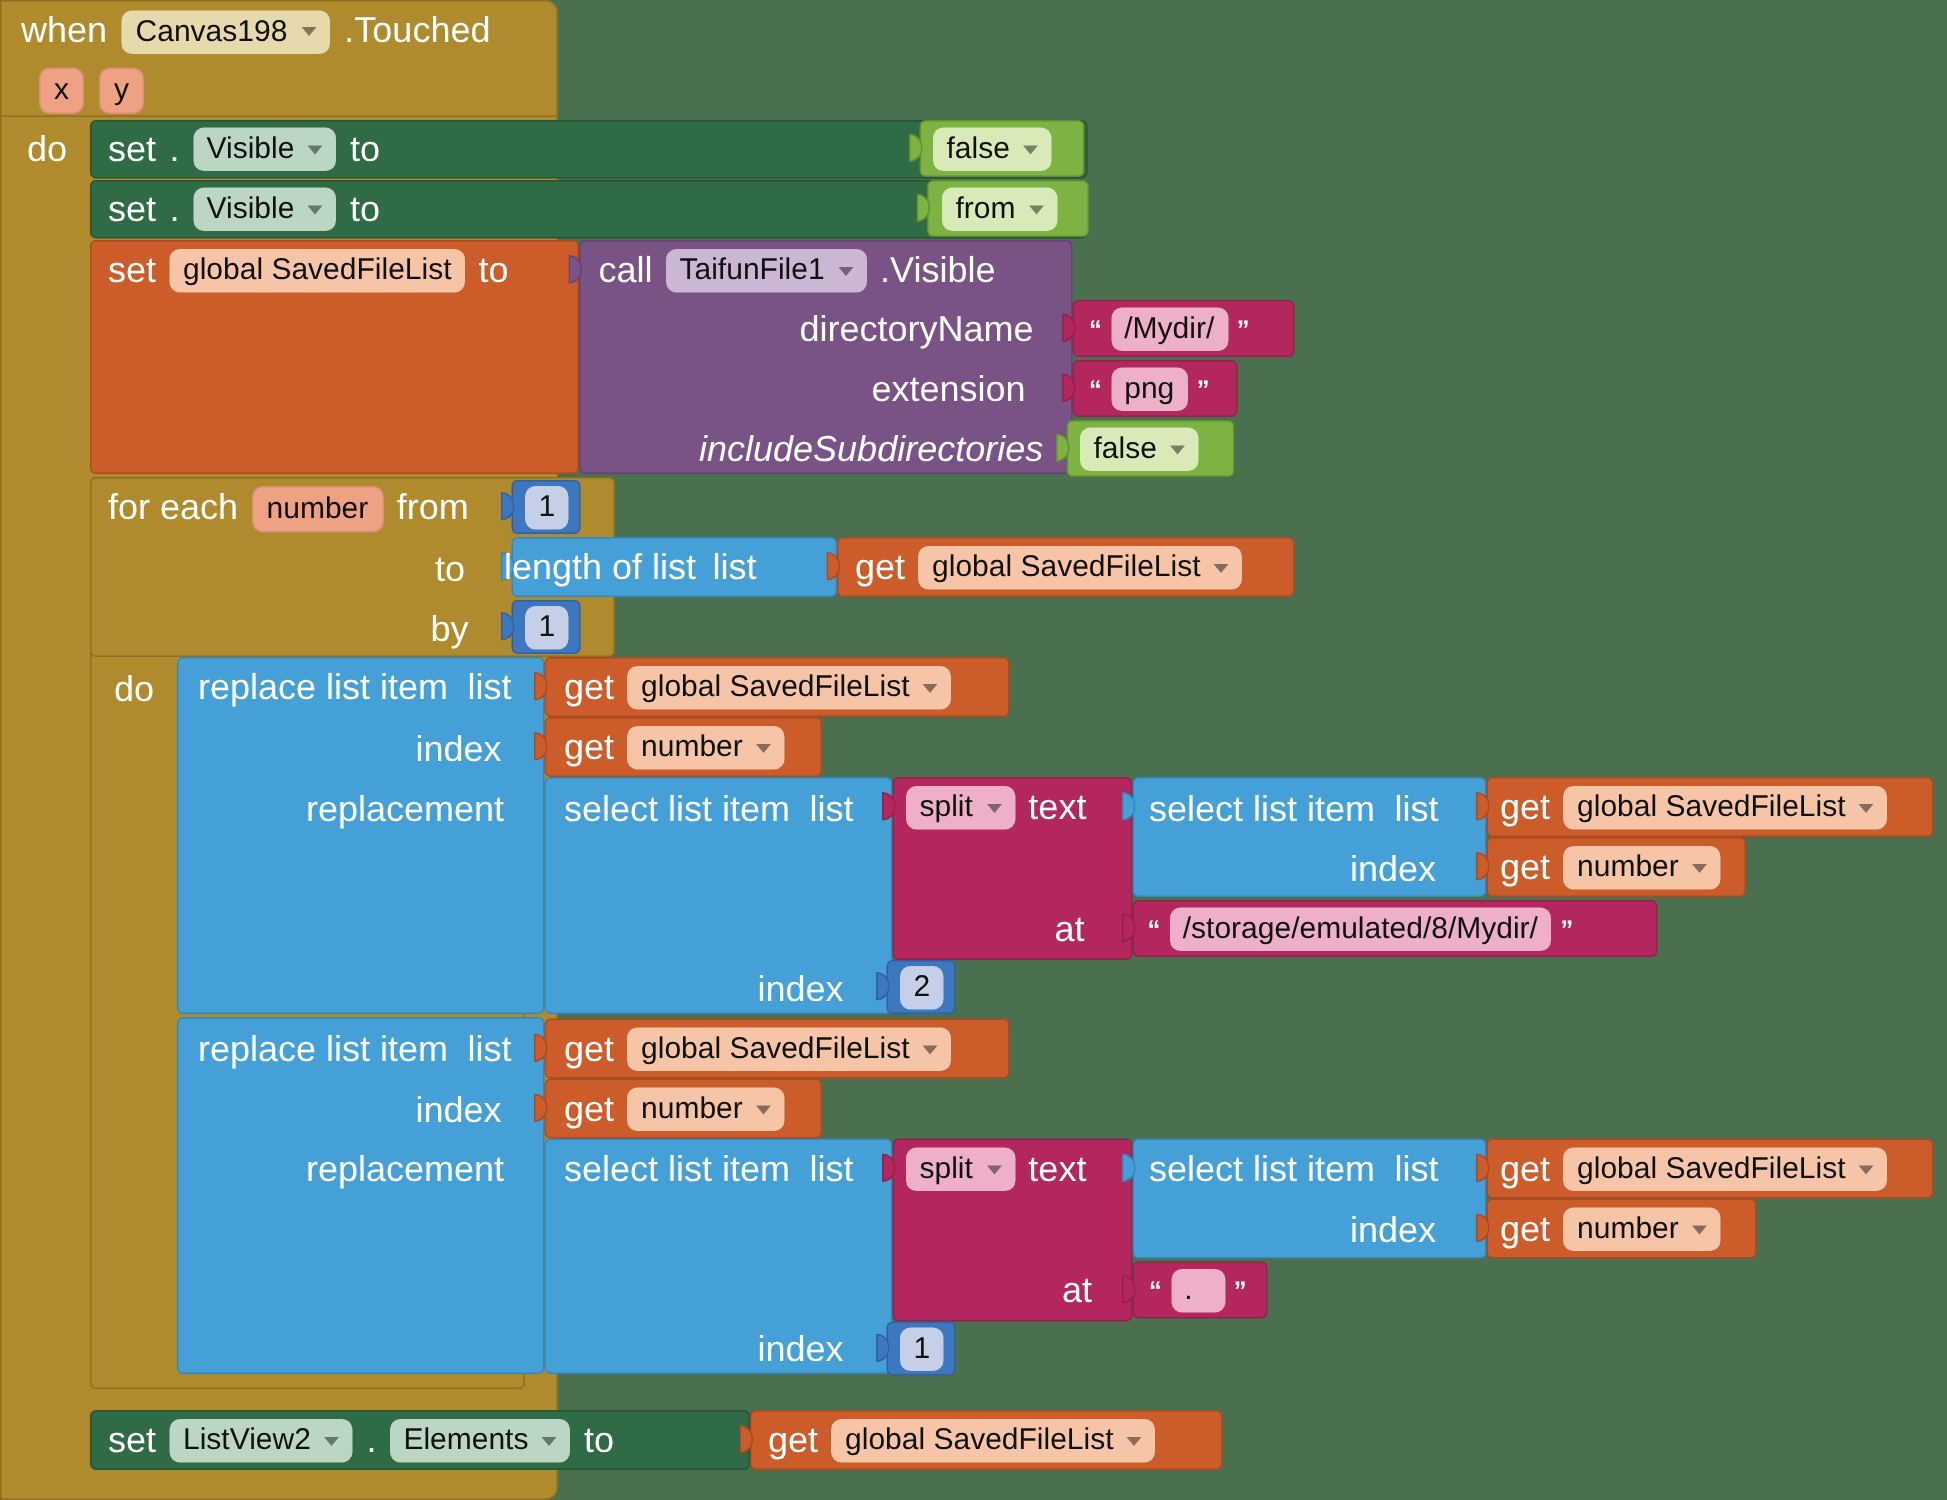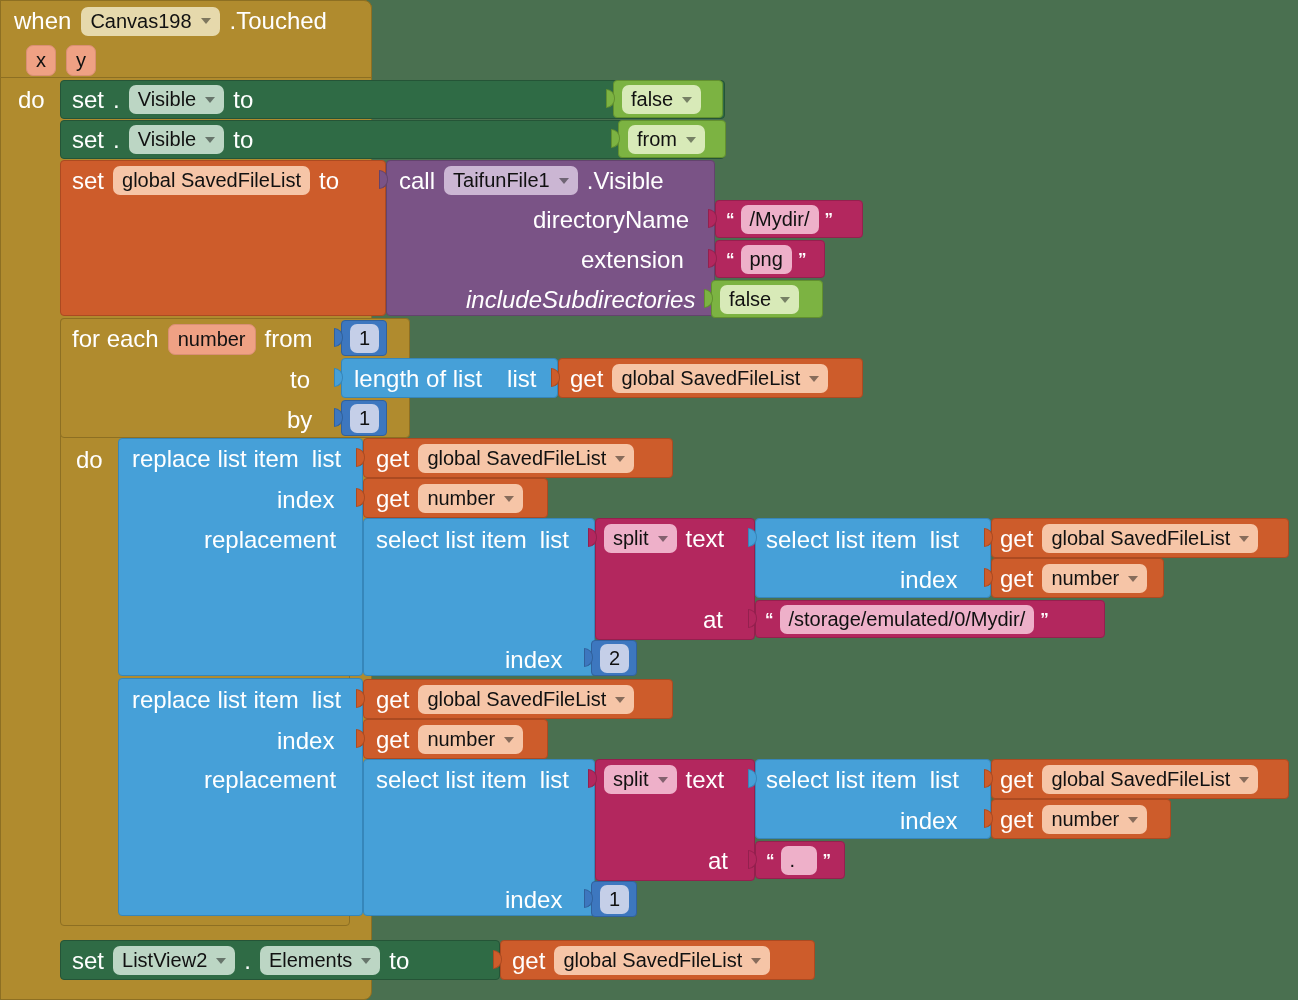--- a/index.html
+++ b/index.html
@@ -170,21 +170,21 @@
 
 <div class="blk c-num" style="left:341px;top:320px;width:46px;height:36px;border-radius:4px;"></div>
 <div class="blk plug c-num" style="left:334px;top:328px;"></div>
 <div class="blk row" style="left:350px;top:326px;height:25px;">
   <span class="field f-num">1</span>
 </div>
 
 <div class="blk lbl" style="left:290px;top:366px;">to</div>
 <div class="blk c-blue" style="left:341px;top:358px;width:217px;height:40px;border-radius:4px;"></div>
 <div class="blk plug c-blue" style="left:334px;top:368px;"></div>
-<div class="blk row" style="left:354px;top:365px;height:27px;gap:25px;">
+<div class="blk row" style="left:336px;top:365px;height:27px;gap:11px;">
   <span class="lbl">length of list</span>
   <span class="lbl">list</span>
 </div>
 <div class="blk c-orange" style="left:558px;top:358px;width:305px;height:40px;border-radius:4px;"></div>
 <div class="blk plug c-orange" style="left:551px;top:368px;"></div>
 <div class="blk row" style="left:570px;top:365px;height:27px;gap:9px;">
   <span class="lbl">get</span>
   <span class="field f-orange">
     <span>global SavedFileList</span>
     <i class="caret"></i>
@@ -265,21 +265,21 @@
     <span>number</span>
     <i class="caret"></i>
   </span>
 </div>
 
 <div class="blk lbl" style="left:703px;top:606px;">at</div>
 <div class="blk c-magenta" style="left:755px;top:600px;width:350px;height:38px;border-radius:4px;"></div>
 <div class="blk plug c-magenta" style="left:748px;top:609px;"></div>
 <div class="blk row" style="left:765px;top:606px;height:27px;gap:6px;">
   <span class="quote">“</span>
-  <span class="field f-magenta">/storage/emulated/0/Mydir/</span>
+  <span class="field f-magenta">/storage/emulated/8/Mydir/</span>
   <span class="quote">”</span>
 </div>
 
 <div class="blk lbl" style="left:505px;top:646px;">index</div>
 <div class="blk c-num" style="left:591px;top:640px;width:46px;height:36px;border-radius:4px;"></div>
 <div class="blk plug c-num" style="left:584px;top:648px;"></div>
 <div class="blk row" style="left:600px;top:646px;height:25px;">
   <span class="field f-num">2</span>
 </div>
 

